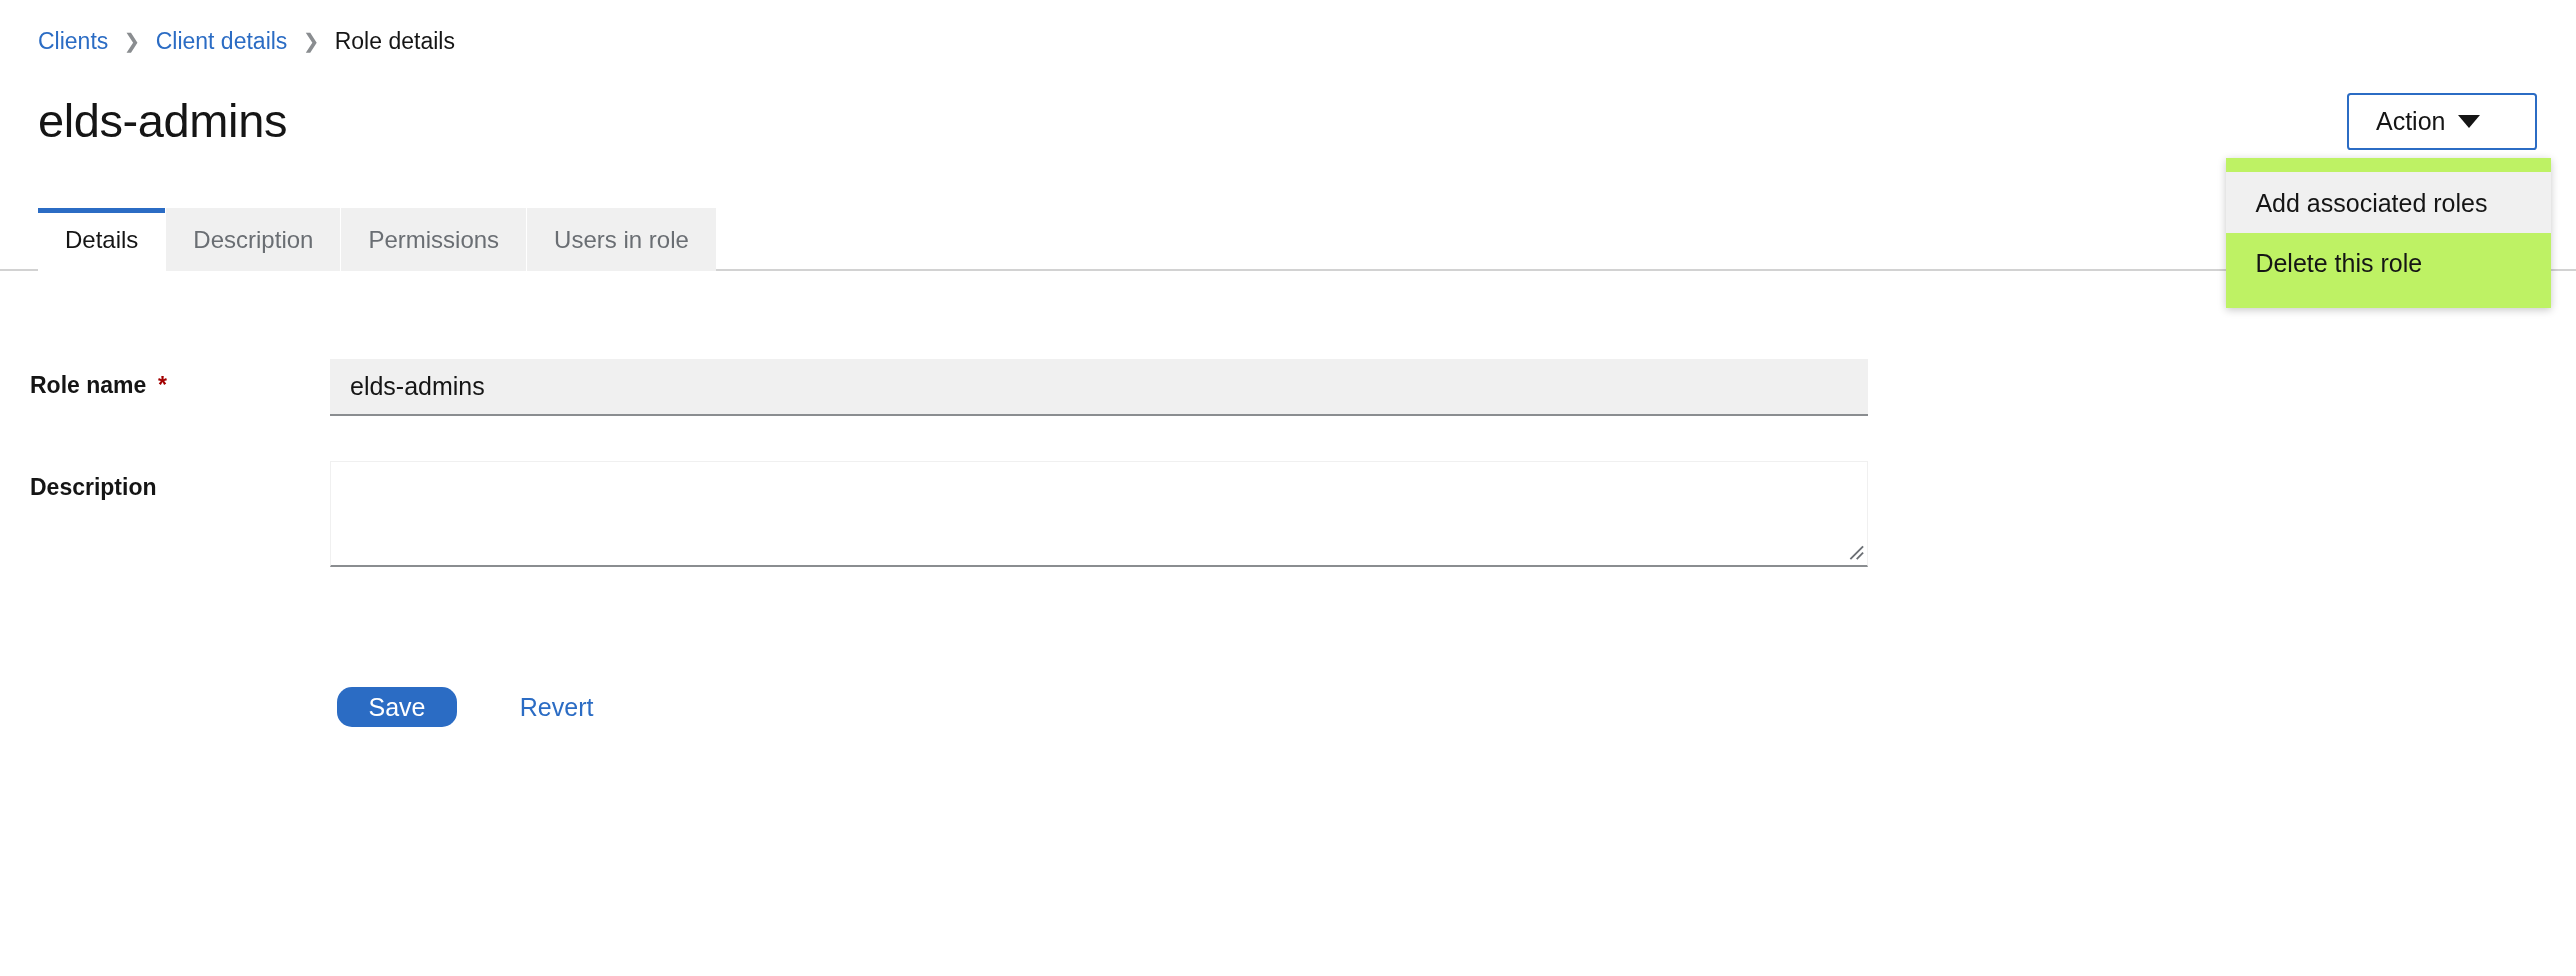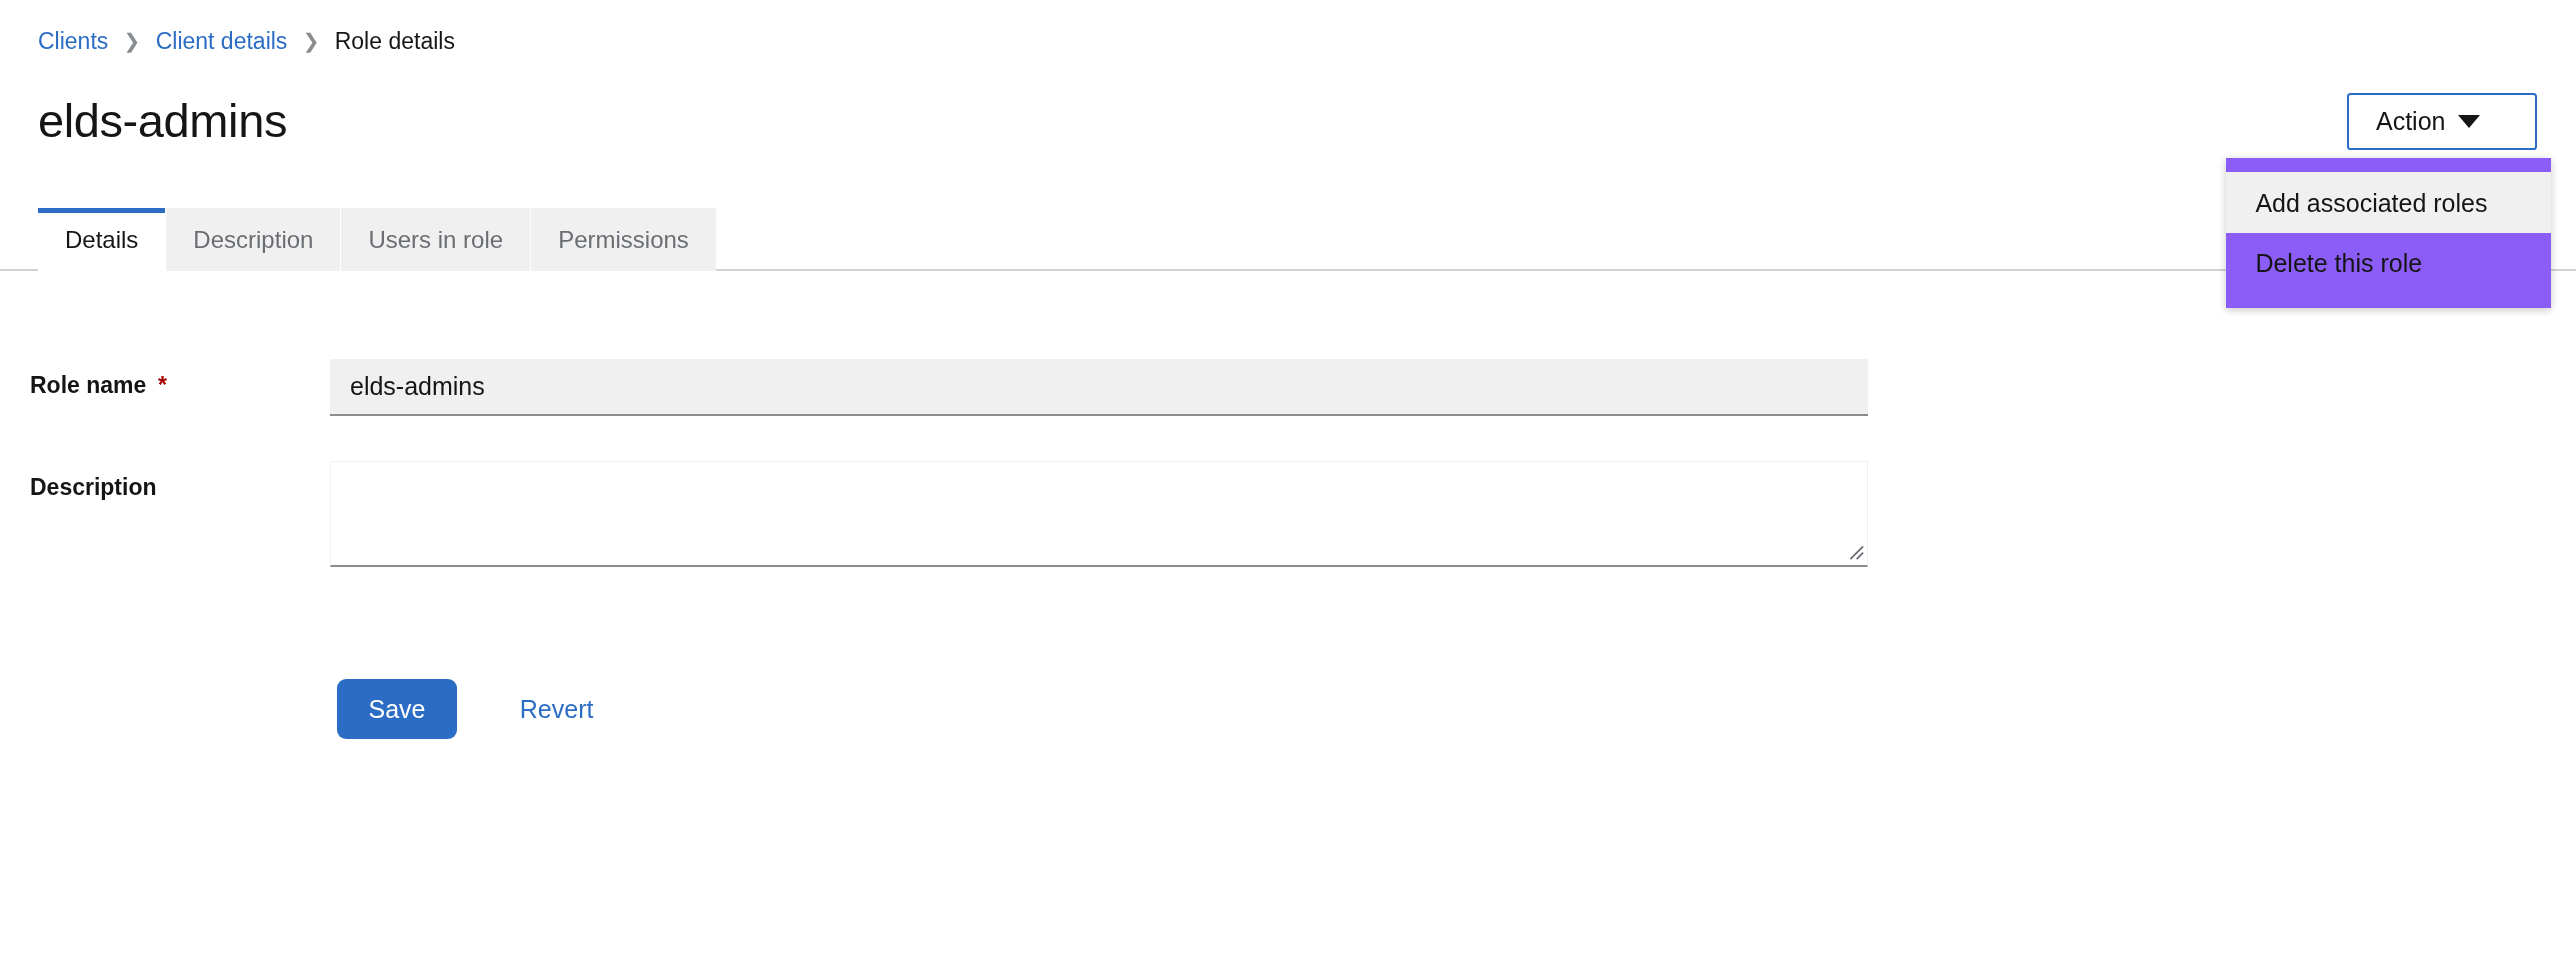--- a/index.html
+++ b/index.html
@@ -88,21 +88,21 @@
     border-right: 11.7px solid transparent;
     border-top: 13.5px solid #151515;
     margin-left: 12.6px;
   }
 
   #action-menu {
     position: absolute;
     right: -14.4px;
     top: 65px;
     width: 325px;
-    background: #8b5cf6;
+    background: #bef264;
     box-shadow: 0 1.8px 8px rgba(3,3,3,0.22);
     padding: 14.4px 0;
     z-index: 30;
   }
   .menu-item {
     display: block;
     width: 100%;
     padding: 15.3px 29px;
     font-size: 25px;
     line-height: 1.2;
@@ -231,27 +231,27 @@
 
   
   #form-actions {
     position: absolute;
     left: 337px;
     top: 679px;
     display: flex;
     align-items: center;
   }
   #save-button {
-    height: 60px;
+    height: 40px;
     min-width: 120px;
     padding: 0 27px;
     background: #2b6cc4;
     color: #ffffff;
     border: 0;
-    border-radius: 9px;
+    border-radius: 15px;
     font-size: 25px;
     cursor: pointer;
     font-family: "Liberation Sans", sans-serif;
   }
   #revert-button {
     margin-left: 52px;
     height: 56px;
     padding: 0 10.8px;
     background: transparent;
     color: #2b6cc4;
@@ -288,24 +288,24 @@
 
 <div id="tabs-rule"></div>
 <div id="tabs">
   <div class="tab is-active">
     <span>Details</span>
   </div>
   <div class="tab">
     <span>Description</span>
   </div>
   <div class="tab">
+    <span>Permissions</span>
+  </div>
+  <div class="tab">
     <span>Users in role</span>
-  </div>
-  <div class="tab">
-    <span>Permissions</span>
   </div>
 </div>
 
 <div id="form">
 
   <div class="form-row">
     <div class="form-label">
       <span>Role name</span>
       <span class="req-star">*</span>
     </div>

